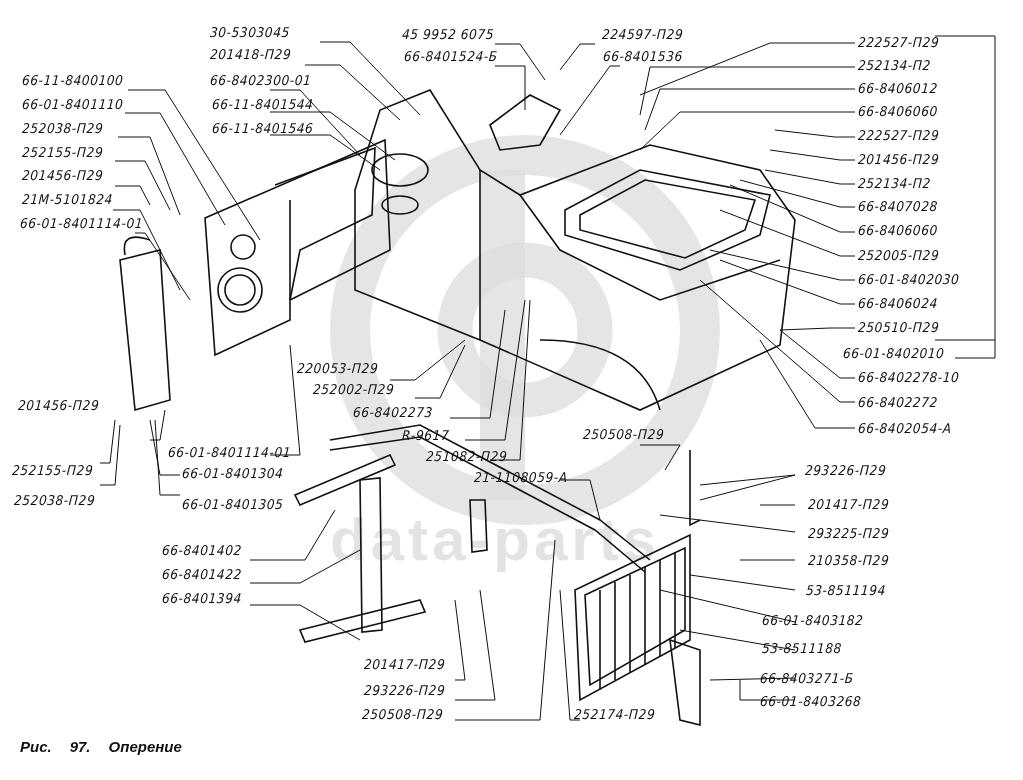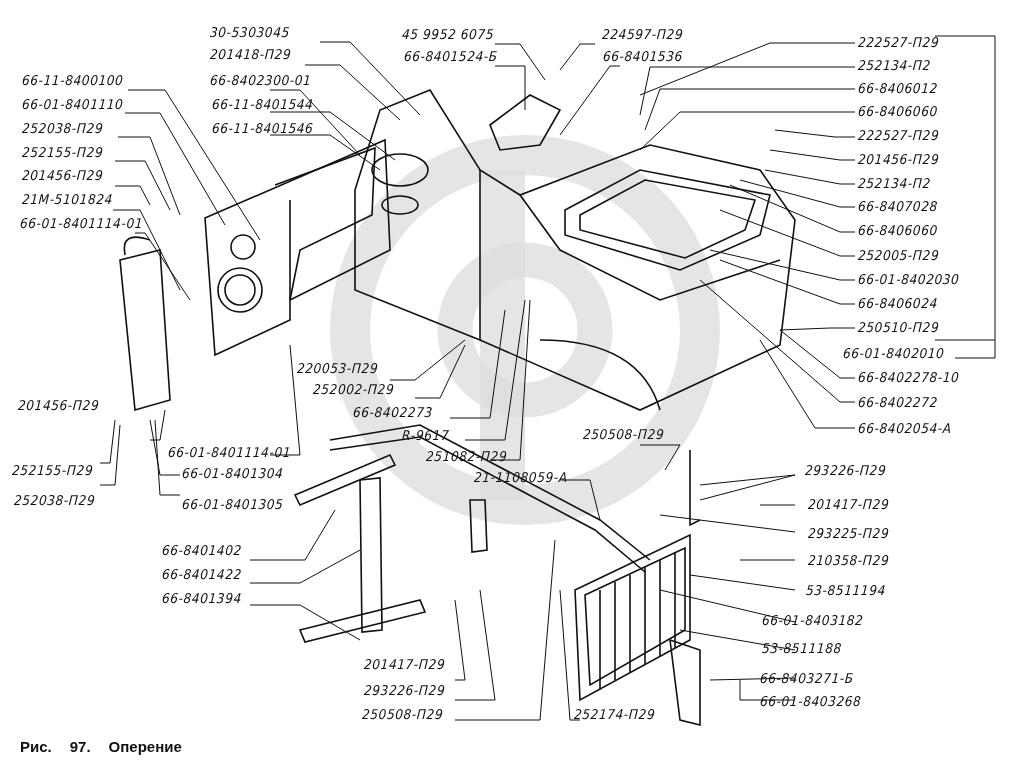--- a/index.html
+++ b/index.html
@@ -4,35 +4,36 @@
 <style>
   html, body { margin:0; padding:0; background:#ffffff; }
   body { width:1023px; height:780px; position:relative; overflow:hidden;
          font-family:"DejaVu Sans", sans-serif; color:#111; }
   #stage { position:absolute; left:0; top:0; width:1023px; height:780px; }
   svg.art { position:absolute; left:0; top:0; }
   .lbl { position:absolute; font-family:"DejaVu Sans Condensed","DejaVu Sans", sans-serif;
          font-style:italic; font-size:13.5px; letter-spacing:0.6px; white-space:nowrap;
          color:#111; line-height:16px; transform:skewX(-4deg); }
   .caption { position:absolute; left:20px; top:738px; font-family:"Liberation Sans", sans-serif;
-             font-weight:bold; font-size:15px; color:#111; }
+             font-weight:bold; font-size:15px; color:#111;font-style:italic; }
   .caption span { margin-right:18px; }
   .wm-text { position:absolute; left:330px; top:505px; font-family:"Liberation Sans", sans-serif;
              font-size:60px; font-weight:bold; color:#d8d8d8; letter-spacing:4px; opacity:0.7; }
 </style>
 </head>
 <body>
 
 <div id="stage">
 
   <svg class="art" width="1023" height="780">
     <circle cx="525" cy="330" r="175" fill="none" stroke="#dcdcdc" stroke-width="40" opacity="0.75"></circle>
     <rect x="480" y="170" width="45" height="330" fill="#dcdcdc" opacity="0.75"></rect>
     <circle cx="525" cy="330" r="70" fill="none" stroke="#dcdcdc" stroke-width="35" opacity="0.75"></circle>
   </svg>
+  <div class="wm-text">data-parts</div>
 
   <svg class="art" width="1023" height="780" fill="none" stroke="#111" stroke-width="1.6">
 
     <g>
       <path d="M205 218 L385 140 L390 250 L290 300 L290 320 L215 355 Z"></path>
       <path d="M275 185 L375 148 L372 215 L300 250 L290 300"></path>
       <path d="M290 200 L290 300"></path>
       <circle cx="240" cy="290" r="22"></circle>
         <circle cx="240" cy="290" r="15"></circle>
       <circle cx="243" cy="247" r="12"></circle>

